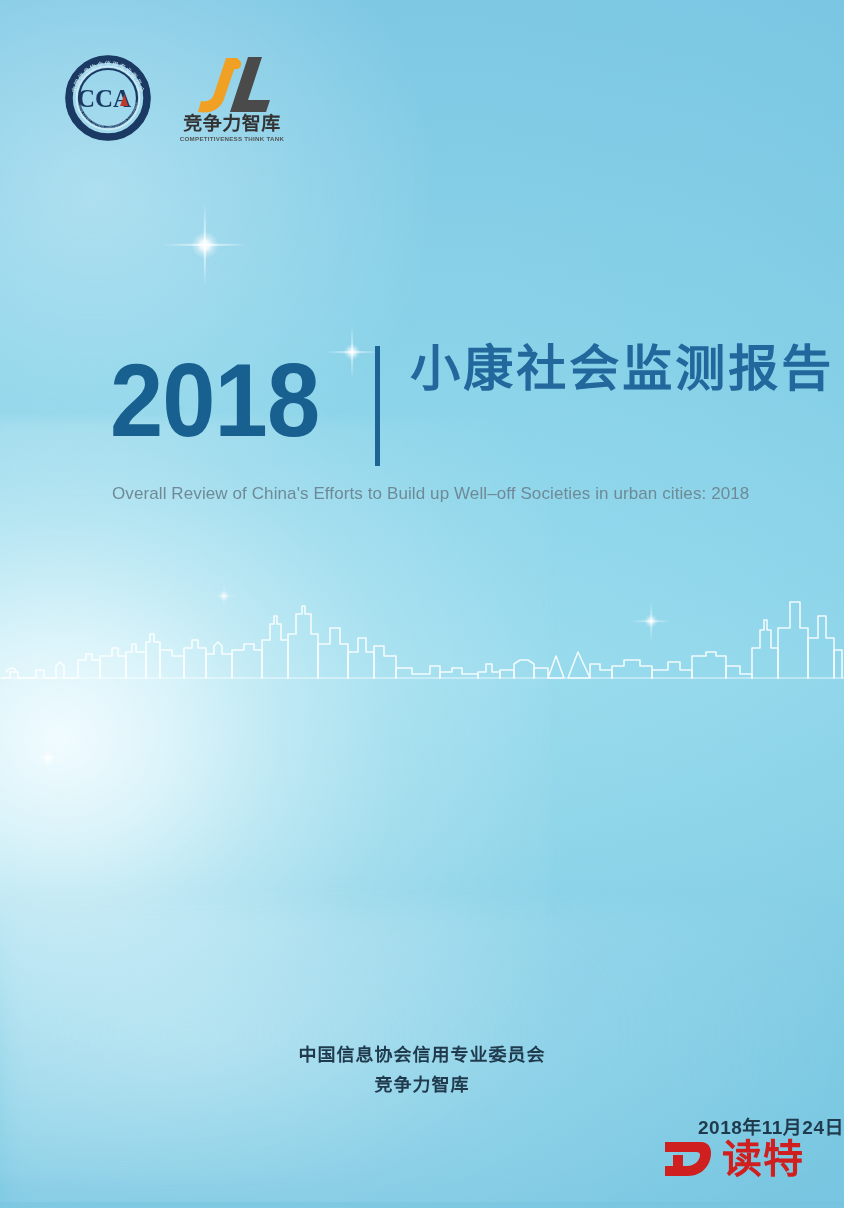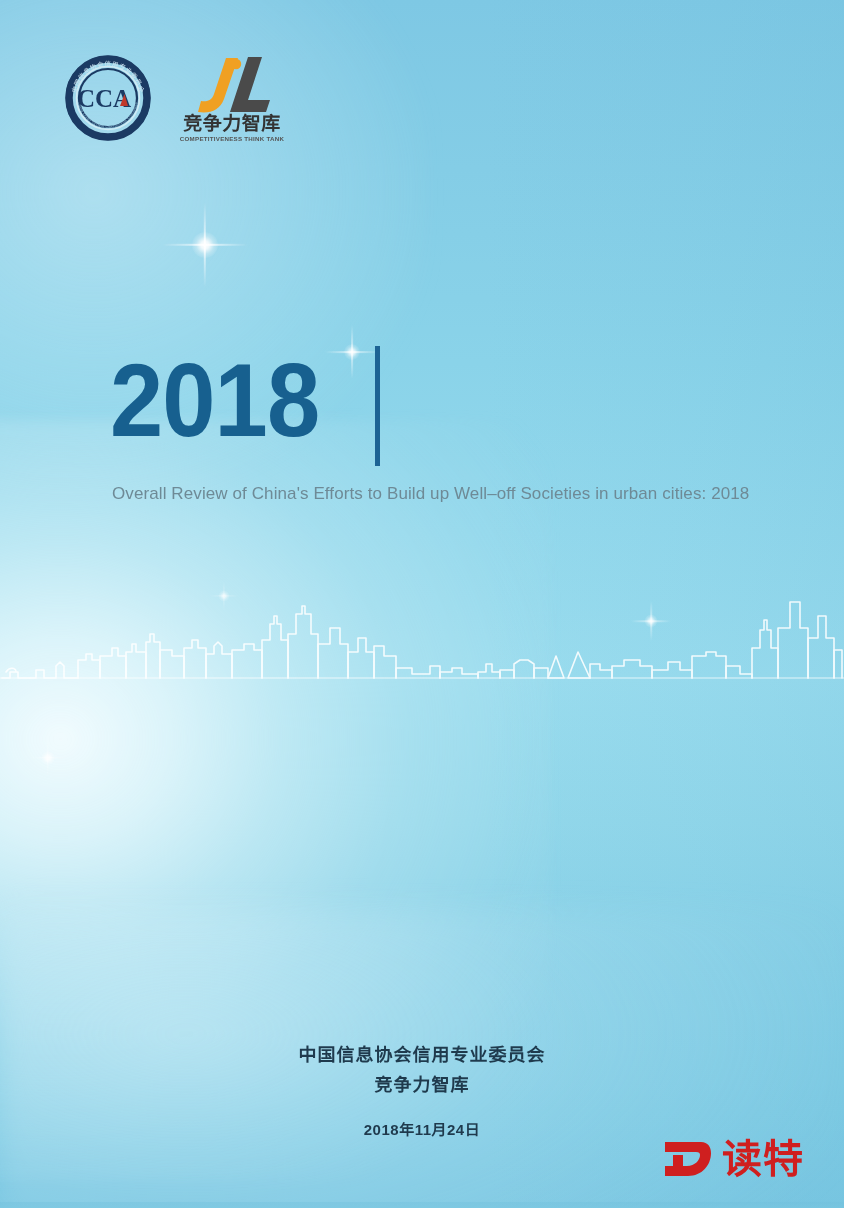--- a/index.html
+++ b/index.html
@@ -198,24 +198,25 @@
     text-align: center;
     color: #1f3a4d;
   }
   .footer .org {
     font-size: 18px;
     font-weight: 600;
     line-height: 30px;
     letter-spacing: 1px;
   }
   .footer .date {
-    margin-top: 18px;
-    font-size: 15px;
+    margin-top: 12px;
+    font-size: 19px;
     font-weight: 600;
     letter-spacing: 0.5px;
+    text-align: right;
   }
 
   
   .watermark {
     position: absolute;
     right: 40px;
     bottom: 26px;
     display: flex;
     align-items: center;
     gap: 9px;
@@ -302,20 +303,21 @@
 
         <text x="56" y="89" font-size="6.2" font-weight="700" fill="#555555" font-family="'Liberation Sans',sans-serif" text-anchor="middle" letter-spacing="0.25">COMPETITIVENESS THINK TANK</text>
       </svg>
     </div>
   </div>
 
   <div class="headline">
     <div class="year">2018</div>
     <div class="divider-bar"></div>
     <div class="cn-title">
+      <span class="line">小康社会监测报告</span>
     </div>
   </div>
 
   <div class="en-subtitle">Overall Review of China's Efforts to Build up Well–off Societies in urban cities: 2018</div>
 
   <div class="skyline">
     <svg viewBox="0 0 844 150" width="844" height="150" preserveAspectRatio="none" aria-hidden="true">
       <g fill="none" stroke="#ffffff" stroke-width="1.6" stroke-linejoin="round" stroke-linecap="round" opacity="0.95">
 
         <path d="M 2,122 L 10,122 L 10,116 L 18,116 L 18,122 L 30,122

